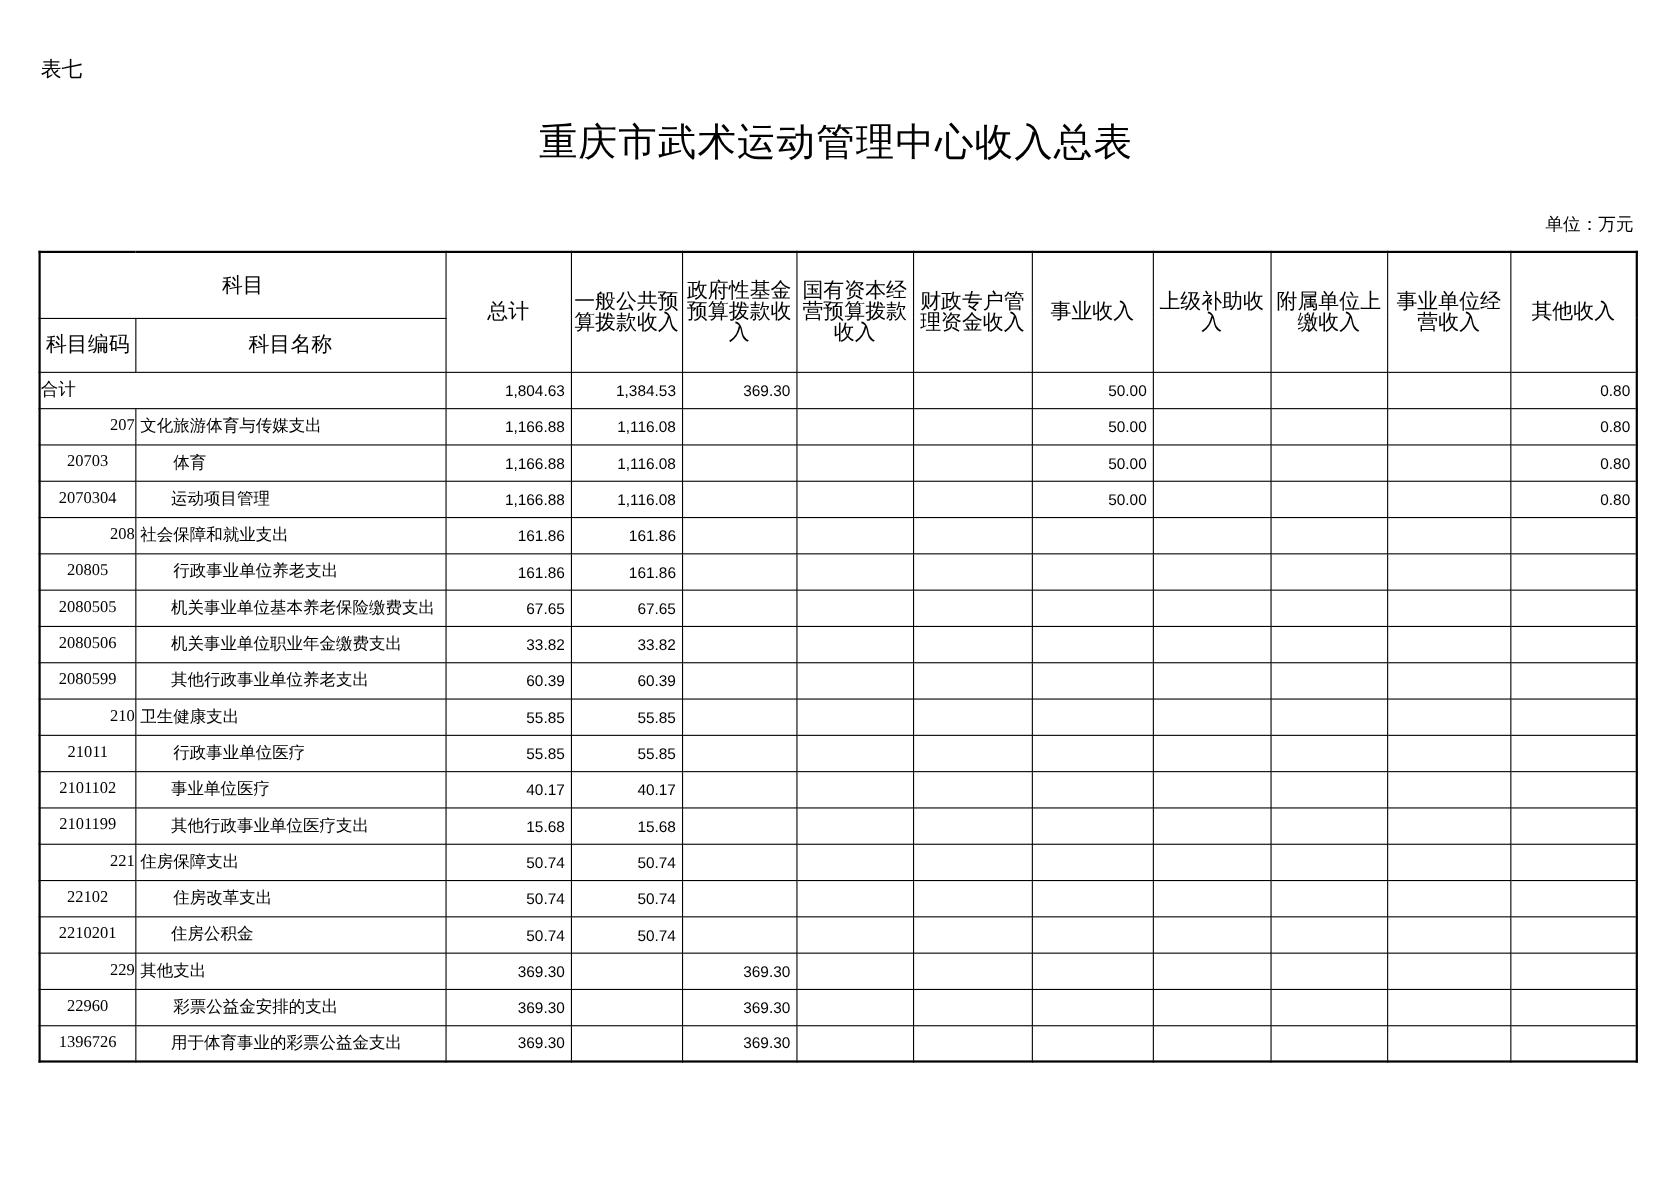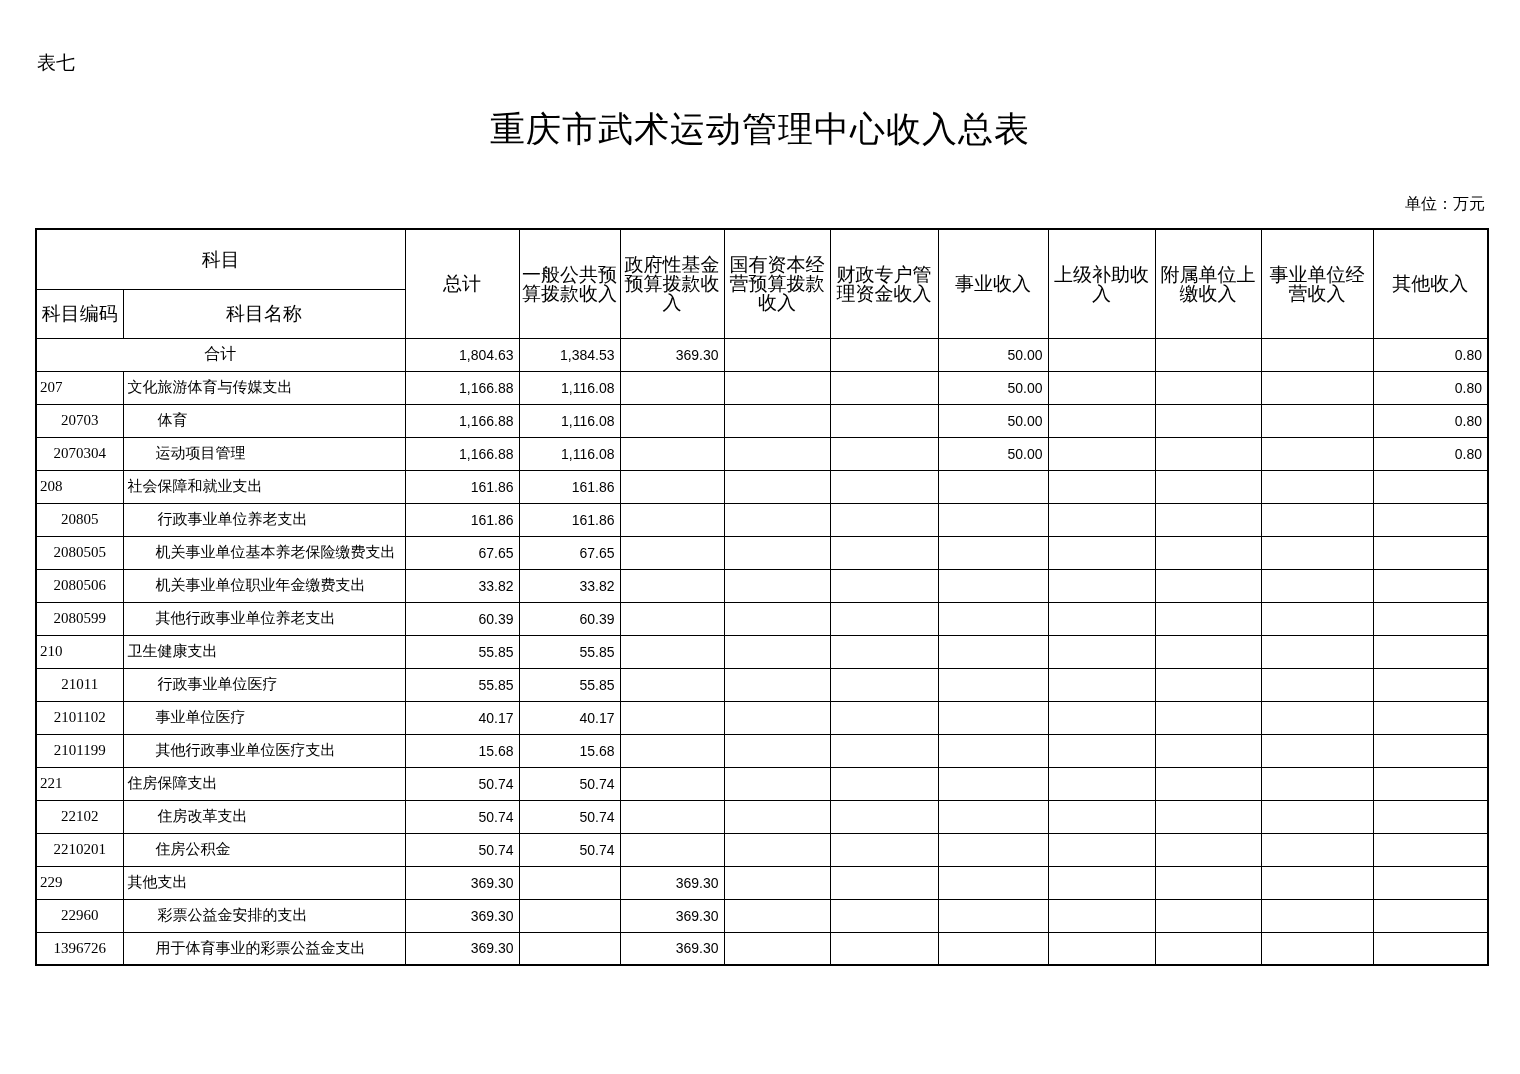--- a/index.html
+++ b/index.html
@@ -65,31 +65,31 @@
     vertical-align: middle;
     padding: 2px 2px;
   }
   td.code {
     font-family: "Liberation Serif", serif;
     font-size: 15px;
     text-align: center;
     vertical-align: middle;
     padding: 0;
   }
-  td.code.lvl1 { text-align: left; padding-left: 3px; }
+  td.code.lvl1 { text-align: right; padding-left: 3px; }
   td.name {
     font-family: "Liberation Serif", serif;
     font-size: 15px;
     vertical-align: middle;
     padding-left: 4px;
   }
   td.name.lvl2 { padding-left: 34px; }
   td.name.lvl3 { padding-left: 32px; }
   td.total-label {
-    text-align: center;
+    text-align: left;
     font-size: 16px;
     padding-left: 0;
   }
   td.val {
     font-family: "Liberation Sans", sans-serif;
     font-size: 14px;
     text-align: right;
     vertical-align: middle;
     padding-right: 5px;
   }

